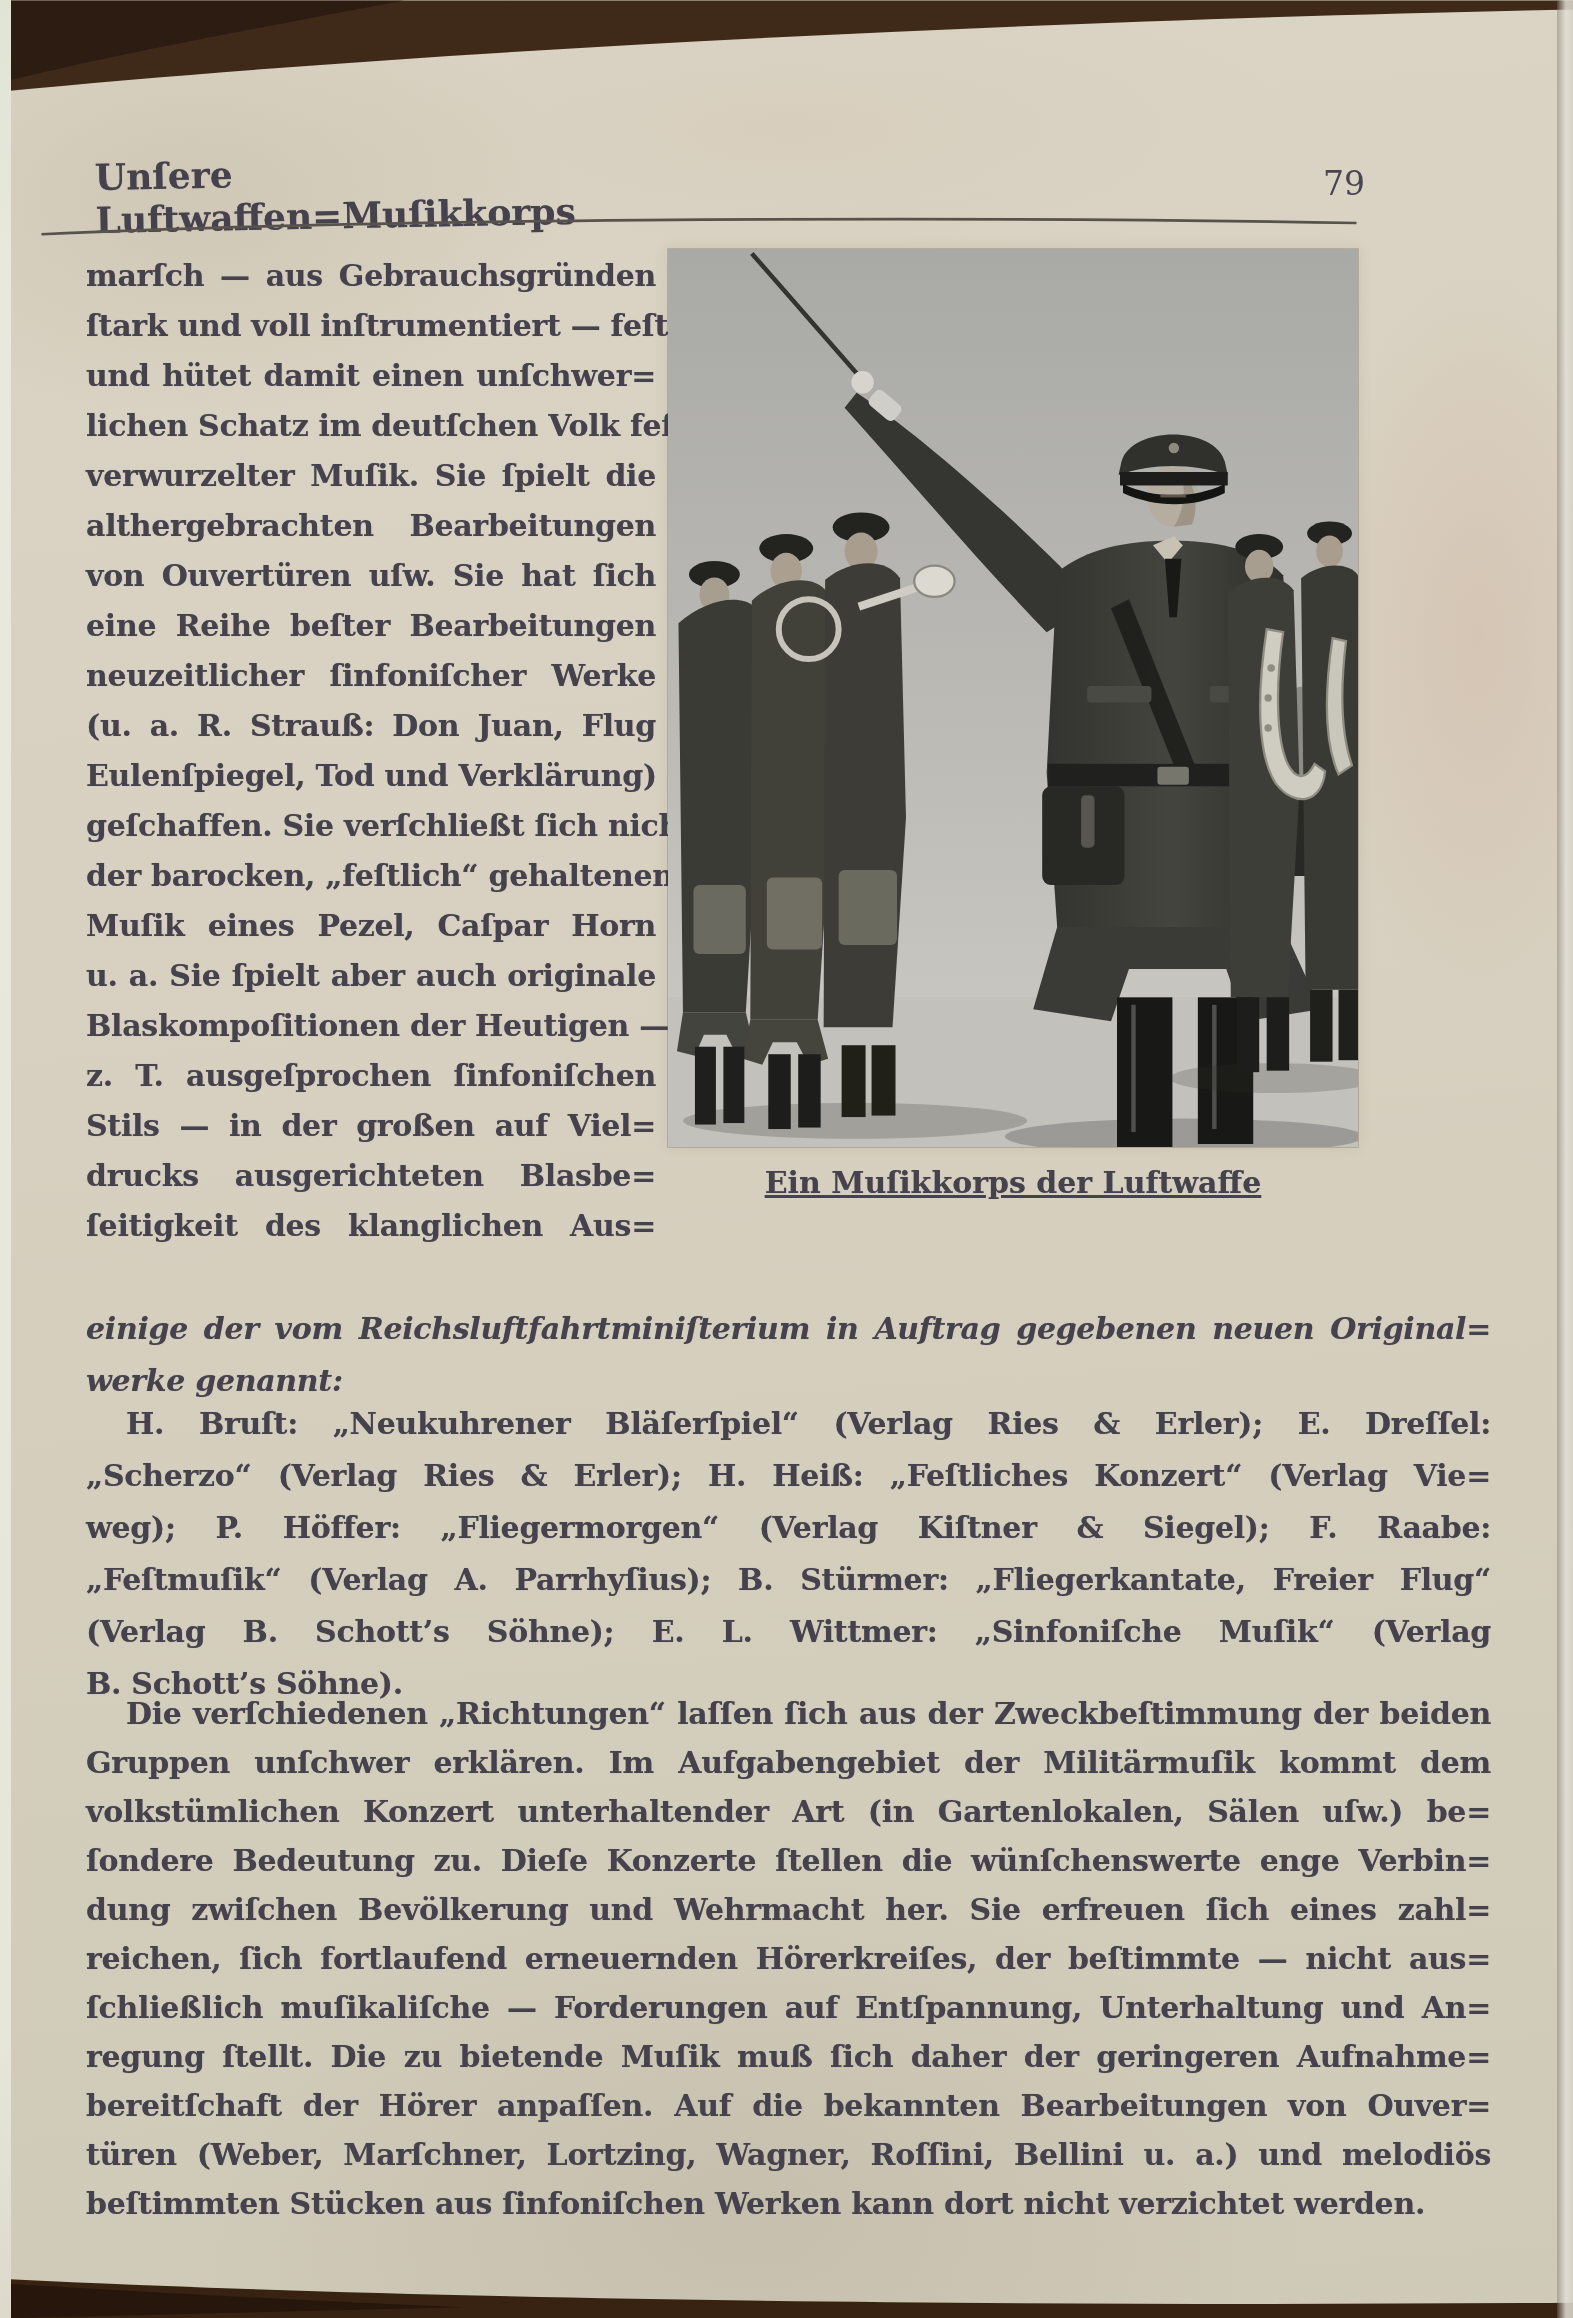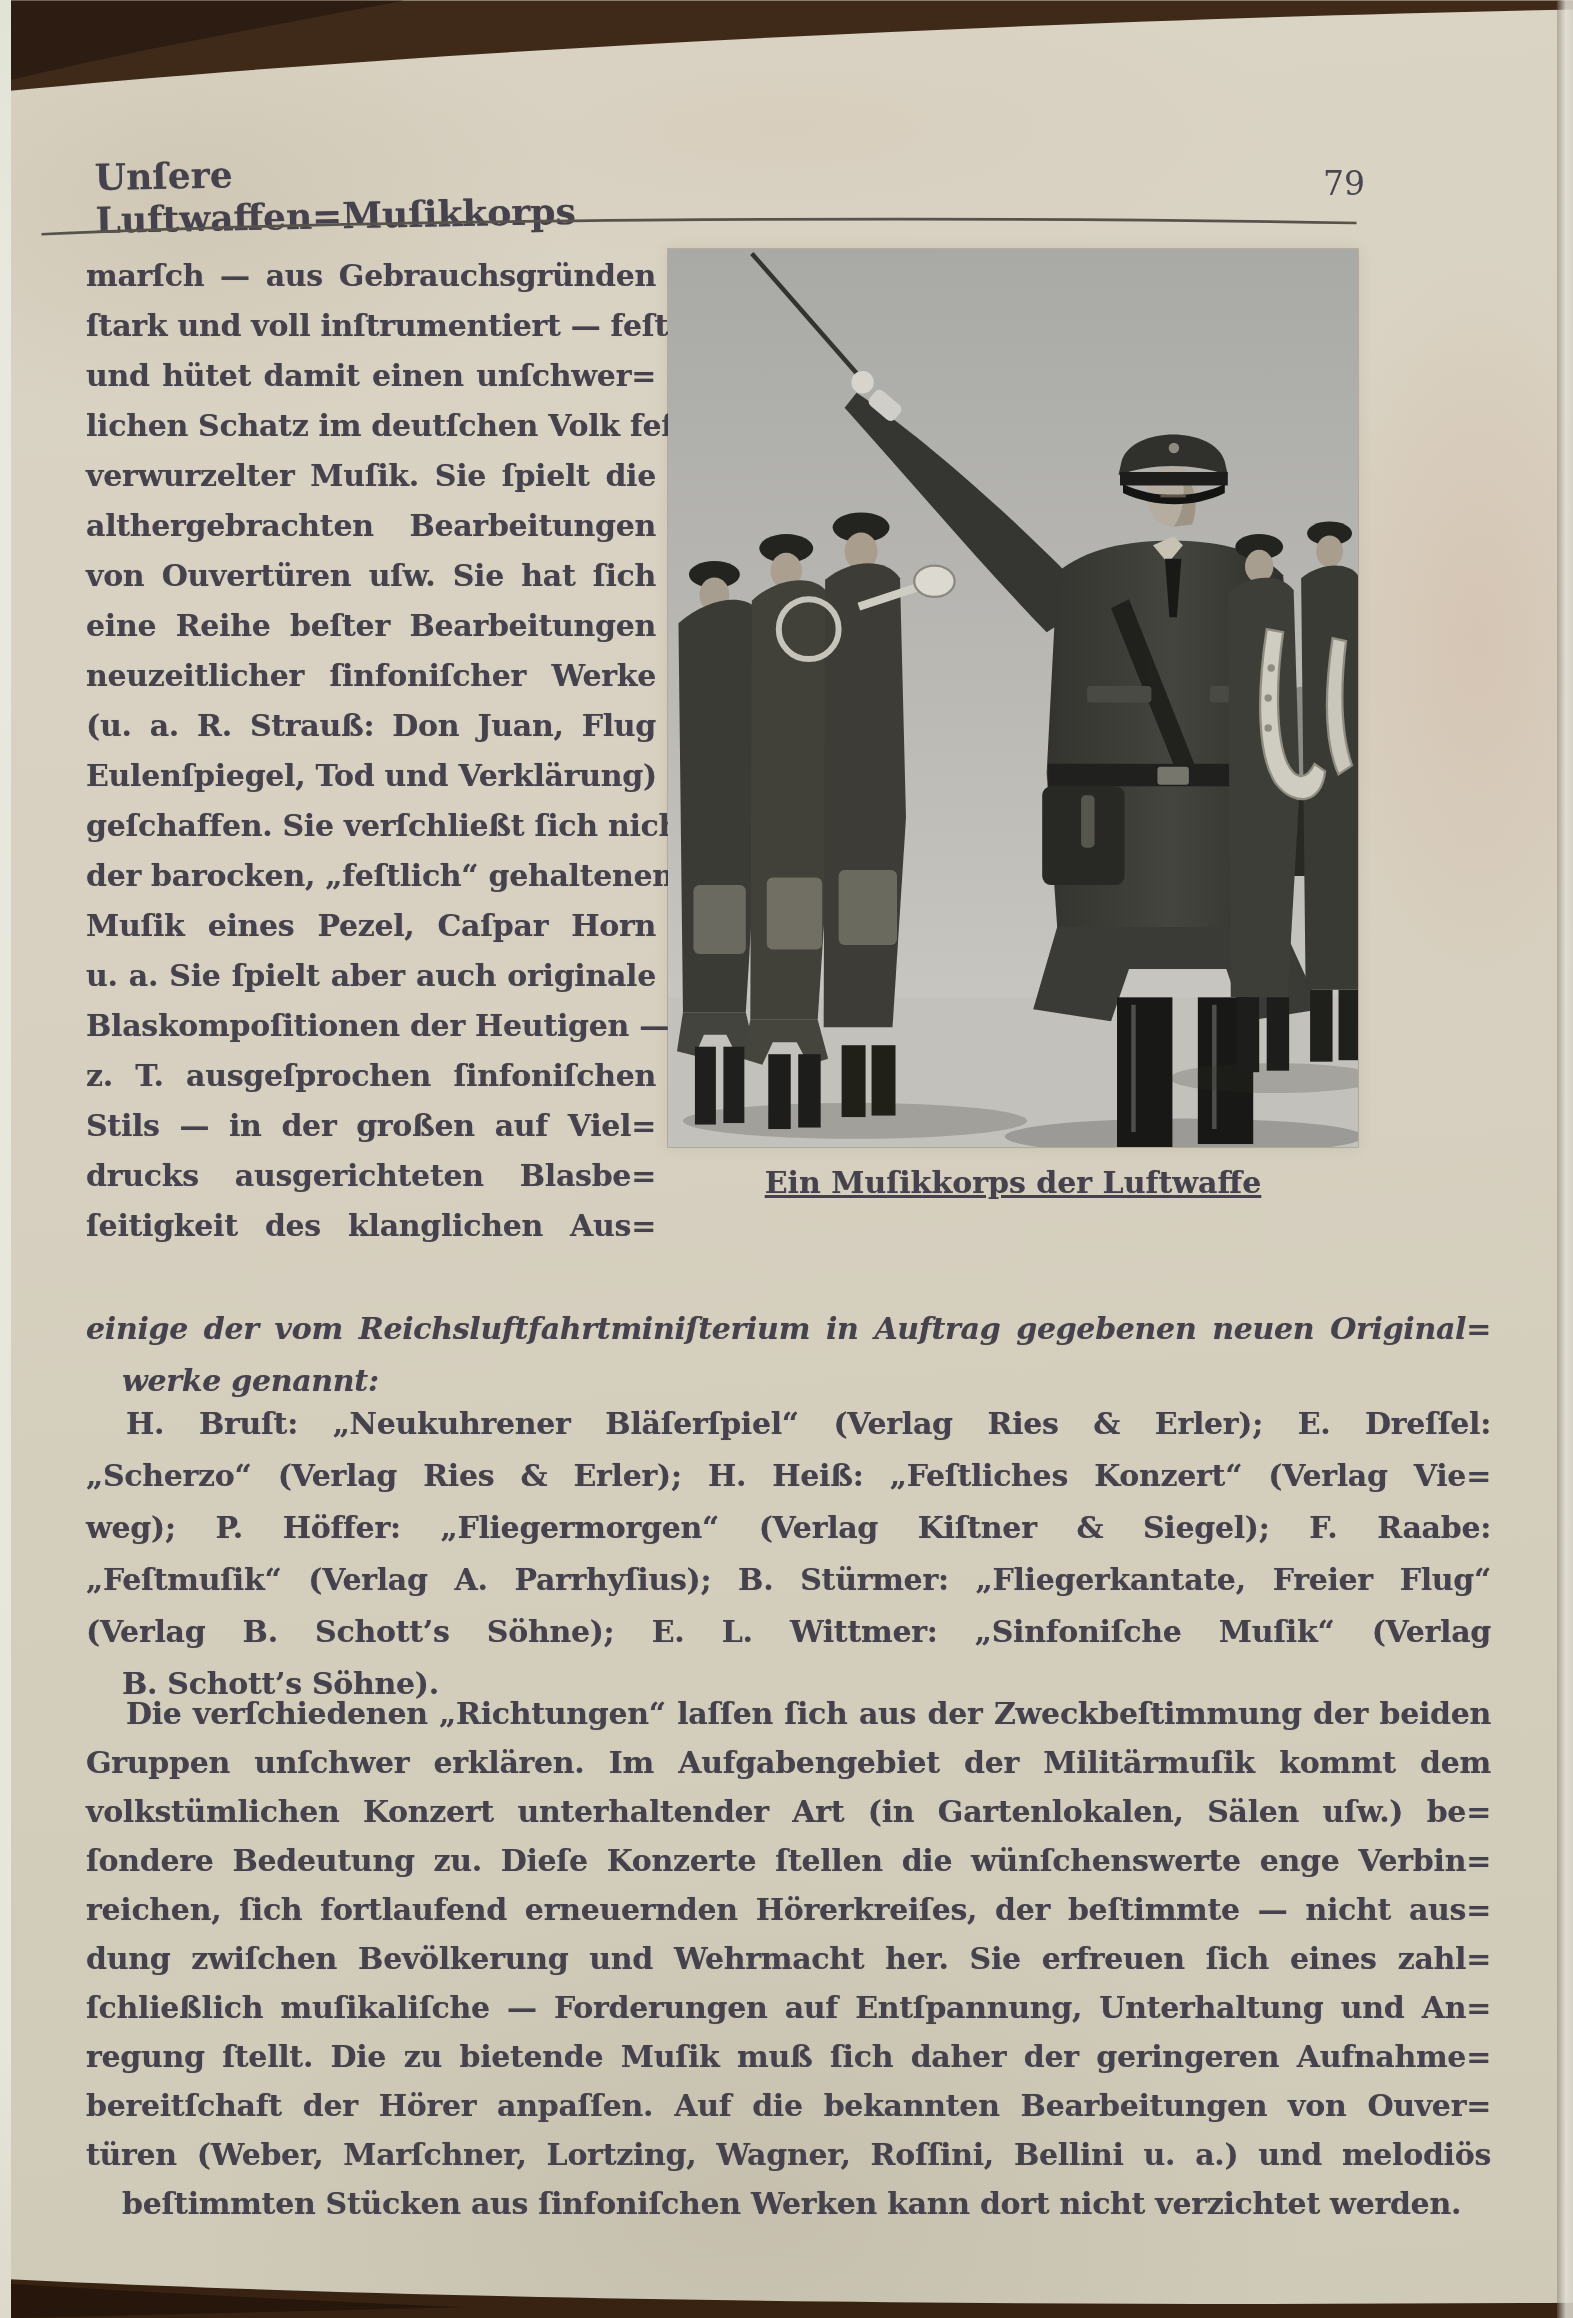--- a/index.html
+++ b/index.html
@@ -40,21 +40,21 @@
     font:400 33px/37px "DejaVu Serif",serif;color:#4a4650;
   }
   .header-rule{position:absolute;left:37px;top:214px;}
   .block{position:absolute;}
   .ln{
     text-align:justify;text-align-last:justify;
     font:700 30px/50px "DejaVu Serif",serif;
     letter-spacing:-0.3px;white-space:nowrap;
     text-shadow:0 0 0.7px rgba(60,55,72,0.38);
   }
-  .noj{text-align-last:left;margin-left:36px;}
+  .noj{text-align-last:left;}
   .leftcol{left:86px;top:251px;width:570px;}
   .leftcol .ln{height:50px;line-height:50px;}
   .intro{left:86px;top:1303px;width:1405px;}
   .intro .ln{height:52px;line-height:52px;font-style:italic;}
   .works{left:86px;top:1398px;width:1405px;}
   .works .ln{height:52px;line-height:52px;}
   .closing{left:86px;top:1689px;width:1405px;}
   .closing .ln{height:49px;line-height:49px;}
   .indent{text-indent:40px;}
   .figure{position:absolute;left:668px;top:249px;width:690px;z-index:2;text-decoration:underline;}
@@ -127,22 +127,22 @@
       <div class="ln">„Feſtmuſik“ (Verlag A. Parrhyſius); B. Stürmer: „Fliegerkantate, Freier Flug“</div>
       <div class="ln">(Verlag B. Schott’s Söhne); E. L. Wittmer: „Sinfoniſche Muſik“ (Verlag</div>
       <div class="ln noj">B. Schott’s Söhne).</div>
     </div>
 
     <div class="block closing">
       <div class="ln indent">Die verſchiedenen „Richtungen“ laſſen ſich aus der Zweckbeſtimmung der beiden</div>
       <div class="ln">Gruppen unſchwer erklären. Im Aufgabengebiet der Militärmuſik kommt dem</div>
       <div class="ln">volkstümlichen Konzert unterhaltender Art (in Gartenlokalen, Sälen uſw.) be=</div>
       <div class="ln">ſondere Bedeutung zu. Dieſe Konzerte ſtellen die wünſchenswerte enge Verbin=</div>
+      <div class="ln">dung zwiſchen Bevölkerung und Wehrmacht her. Sie erfreuen ſich eines zahl=</div>
       <div class="ln">reichen, ſich fortlaufend erneuernden Hörerkreiſes, der beſtimmte — nicht aus=</div>
-      <div class="ln">dung zwiſchen Bevölkerung und Wehrmacht her. Sie erfreuen ſich eines zahl=</div>
       <div class="ln">ſchließlich muſikaliſche — Forderungen auf Entſpannung, Unterhaltung und An=</div>
       <div class="ln">regung ſtellt. Die zu bietende Muſik muß ſich daher der geringeren Aufnahme=</div>
       <div class="ln">bereitſchaft der Hörer anpaſſen. Auf die bekannten Bearbeitungen von Ouver=</div>
       <div class="ln">türen (Weber, Marſchner, Lortzing, Wagner, Roſſini, Bellini u. a.) und melodiös</div>
       <div class="ln noj">beſtimmten Stücken aus ſinfoniſchen Werken kann dort nicht verzichtet werden.</div>
     </div>
 
     <figure class="figure" style="margin:0">
       <svg class="photo" viewBox="0 0 922 1200" preserveAspectRatio="none" aria-hidden="true">
         <defs>

